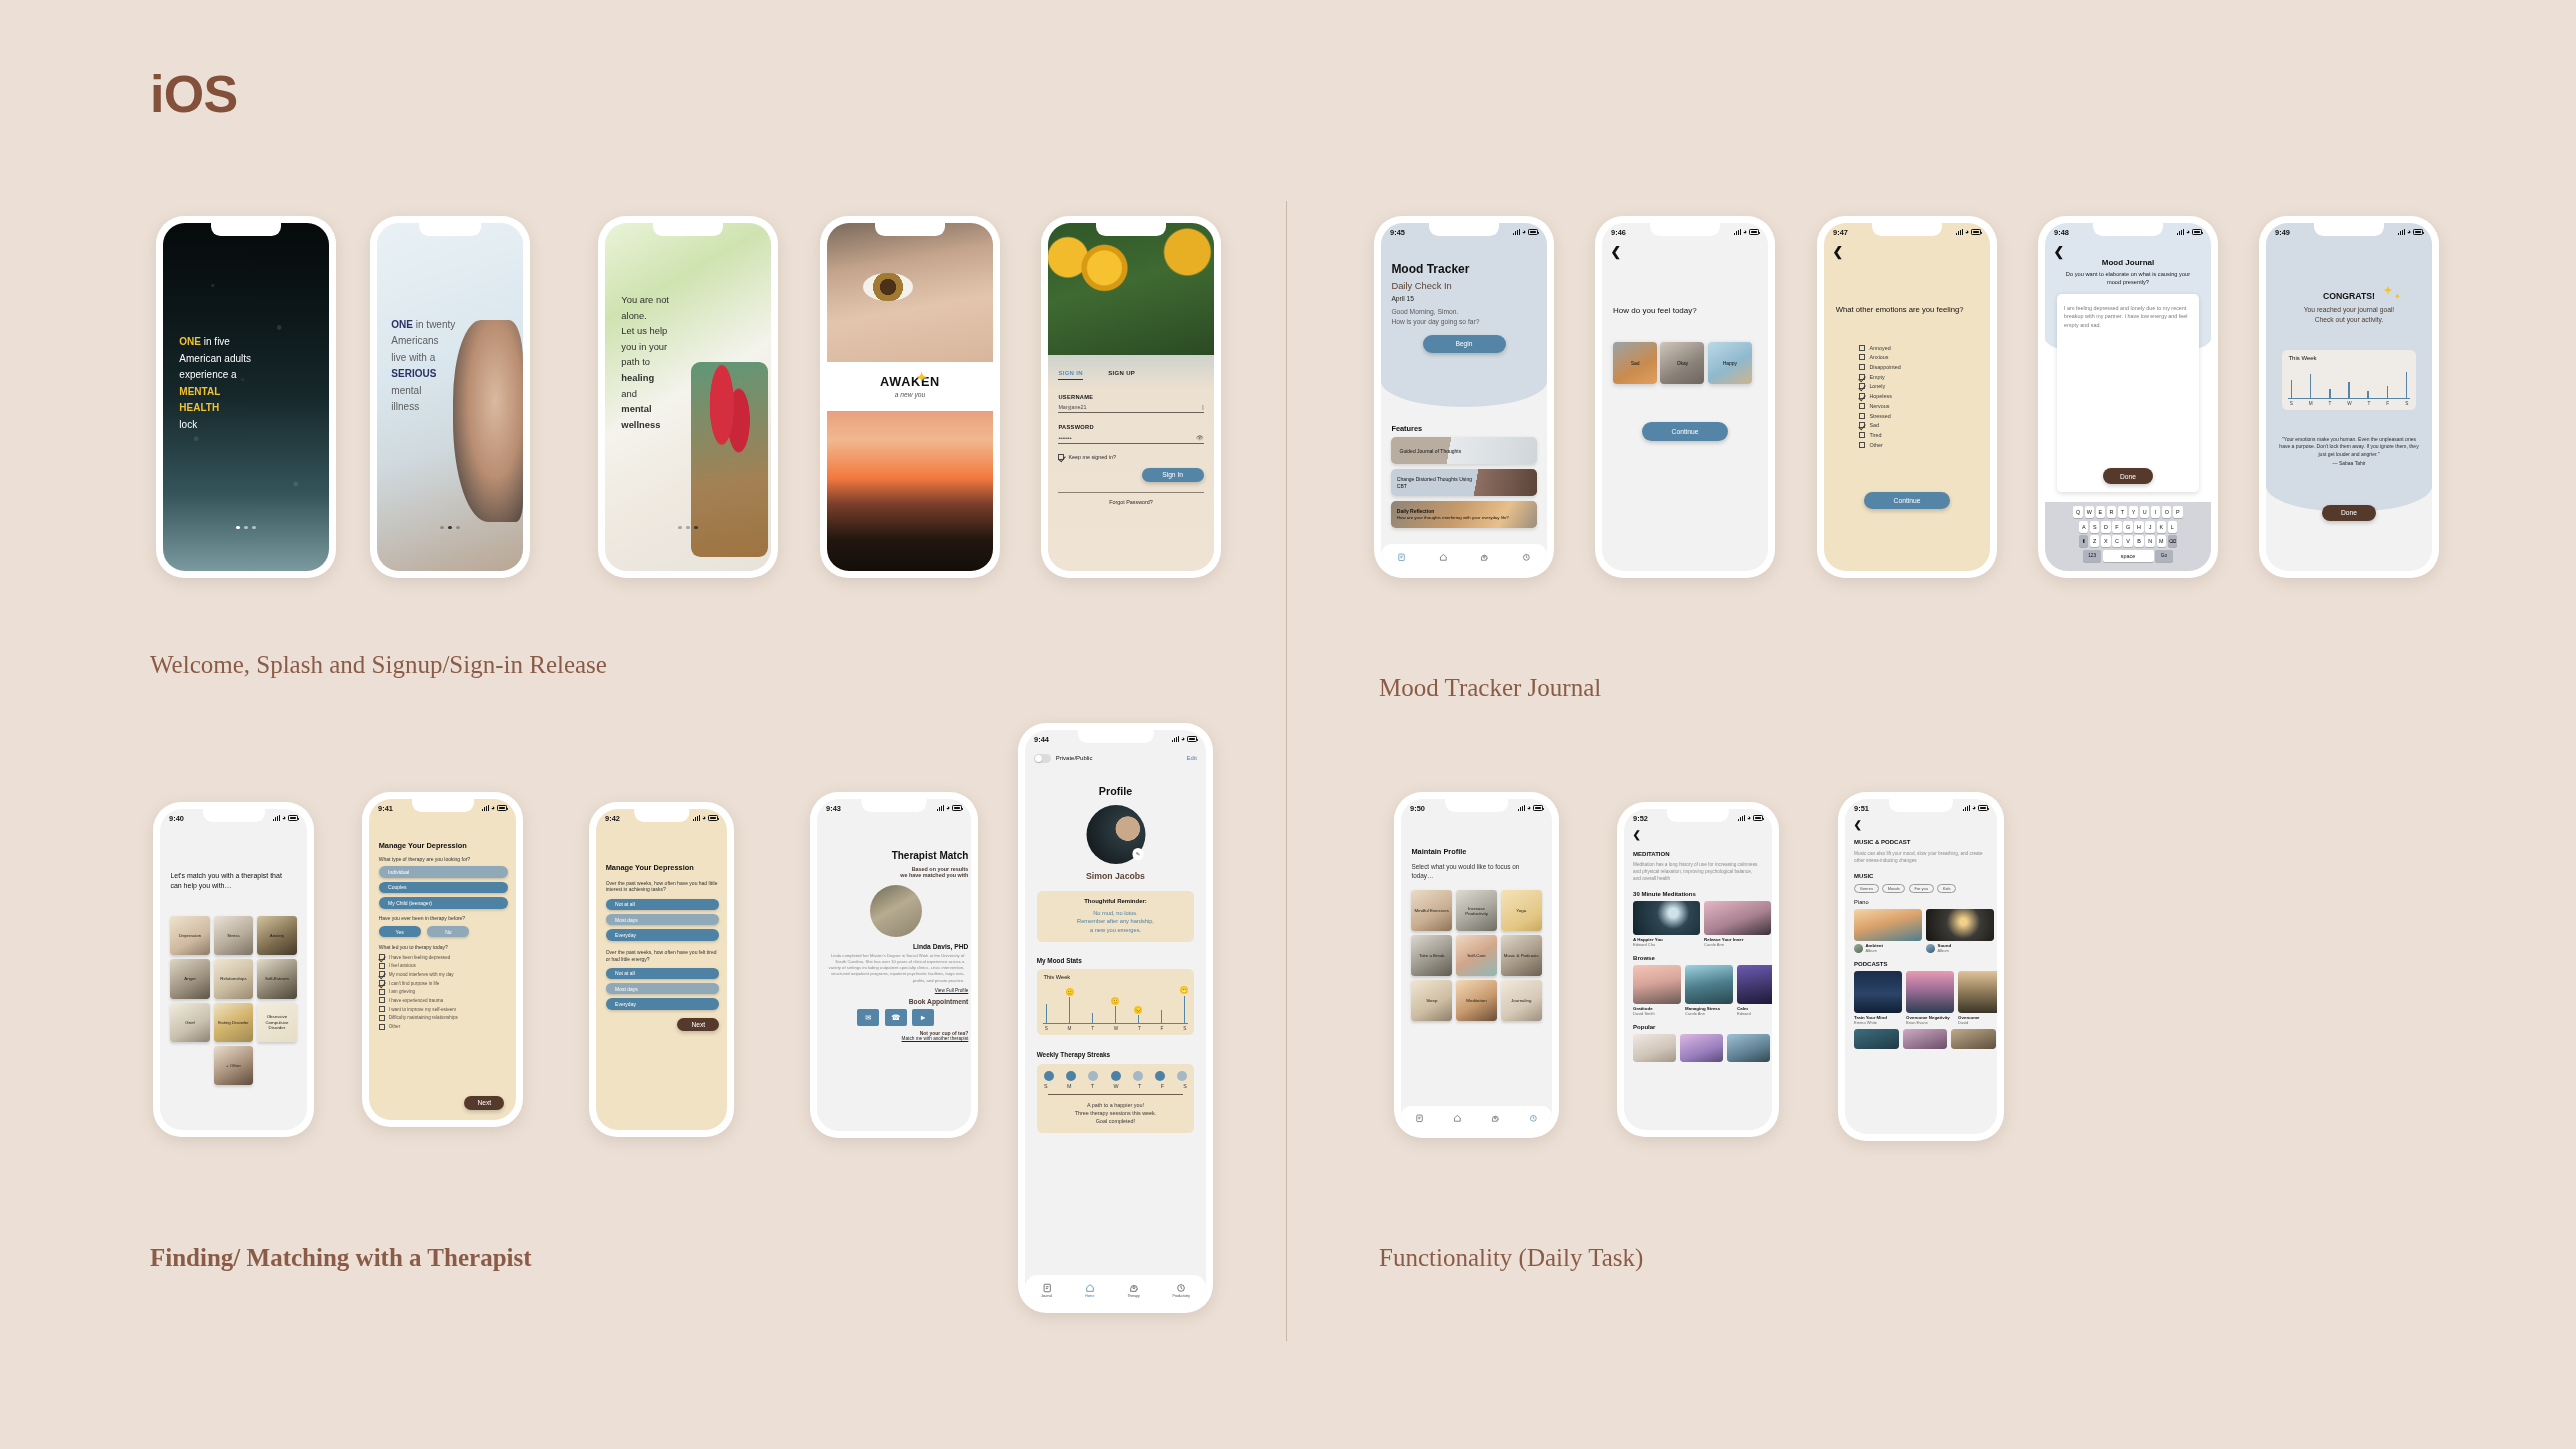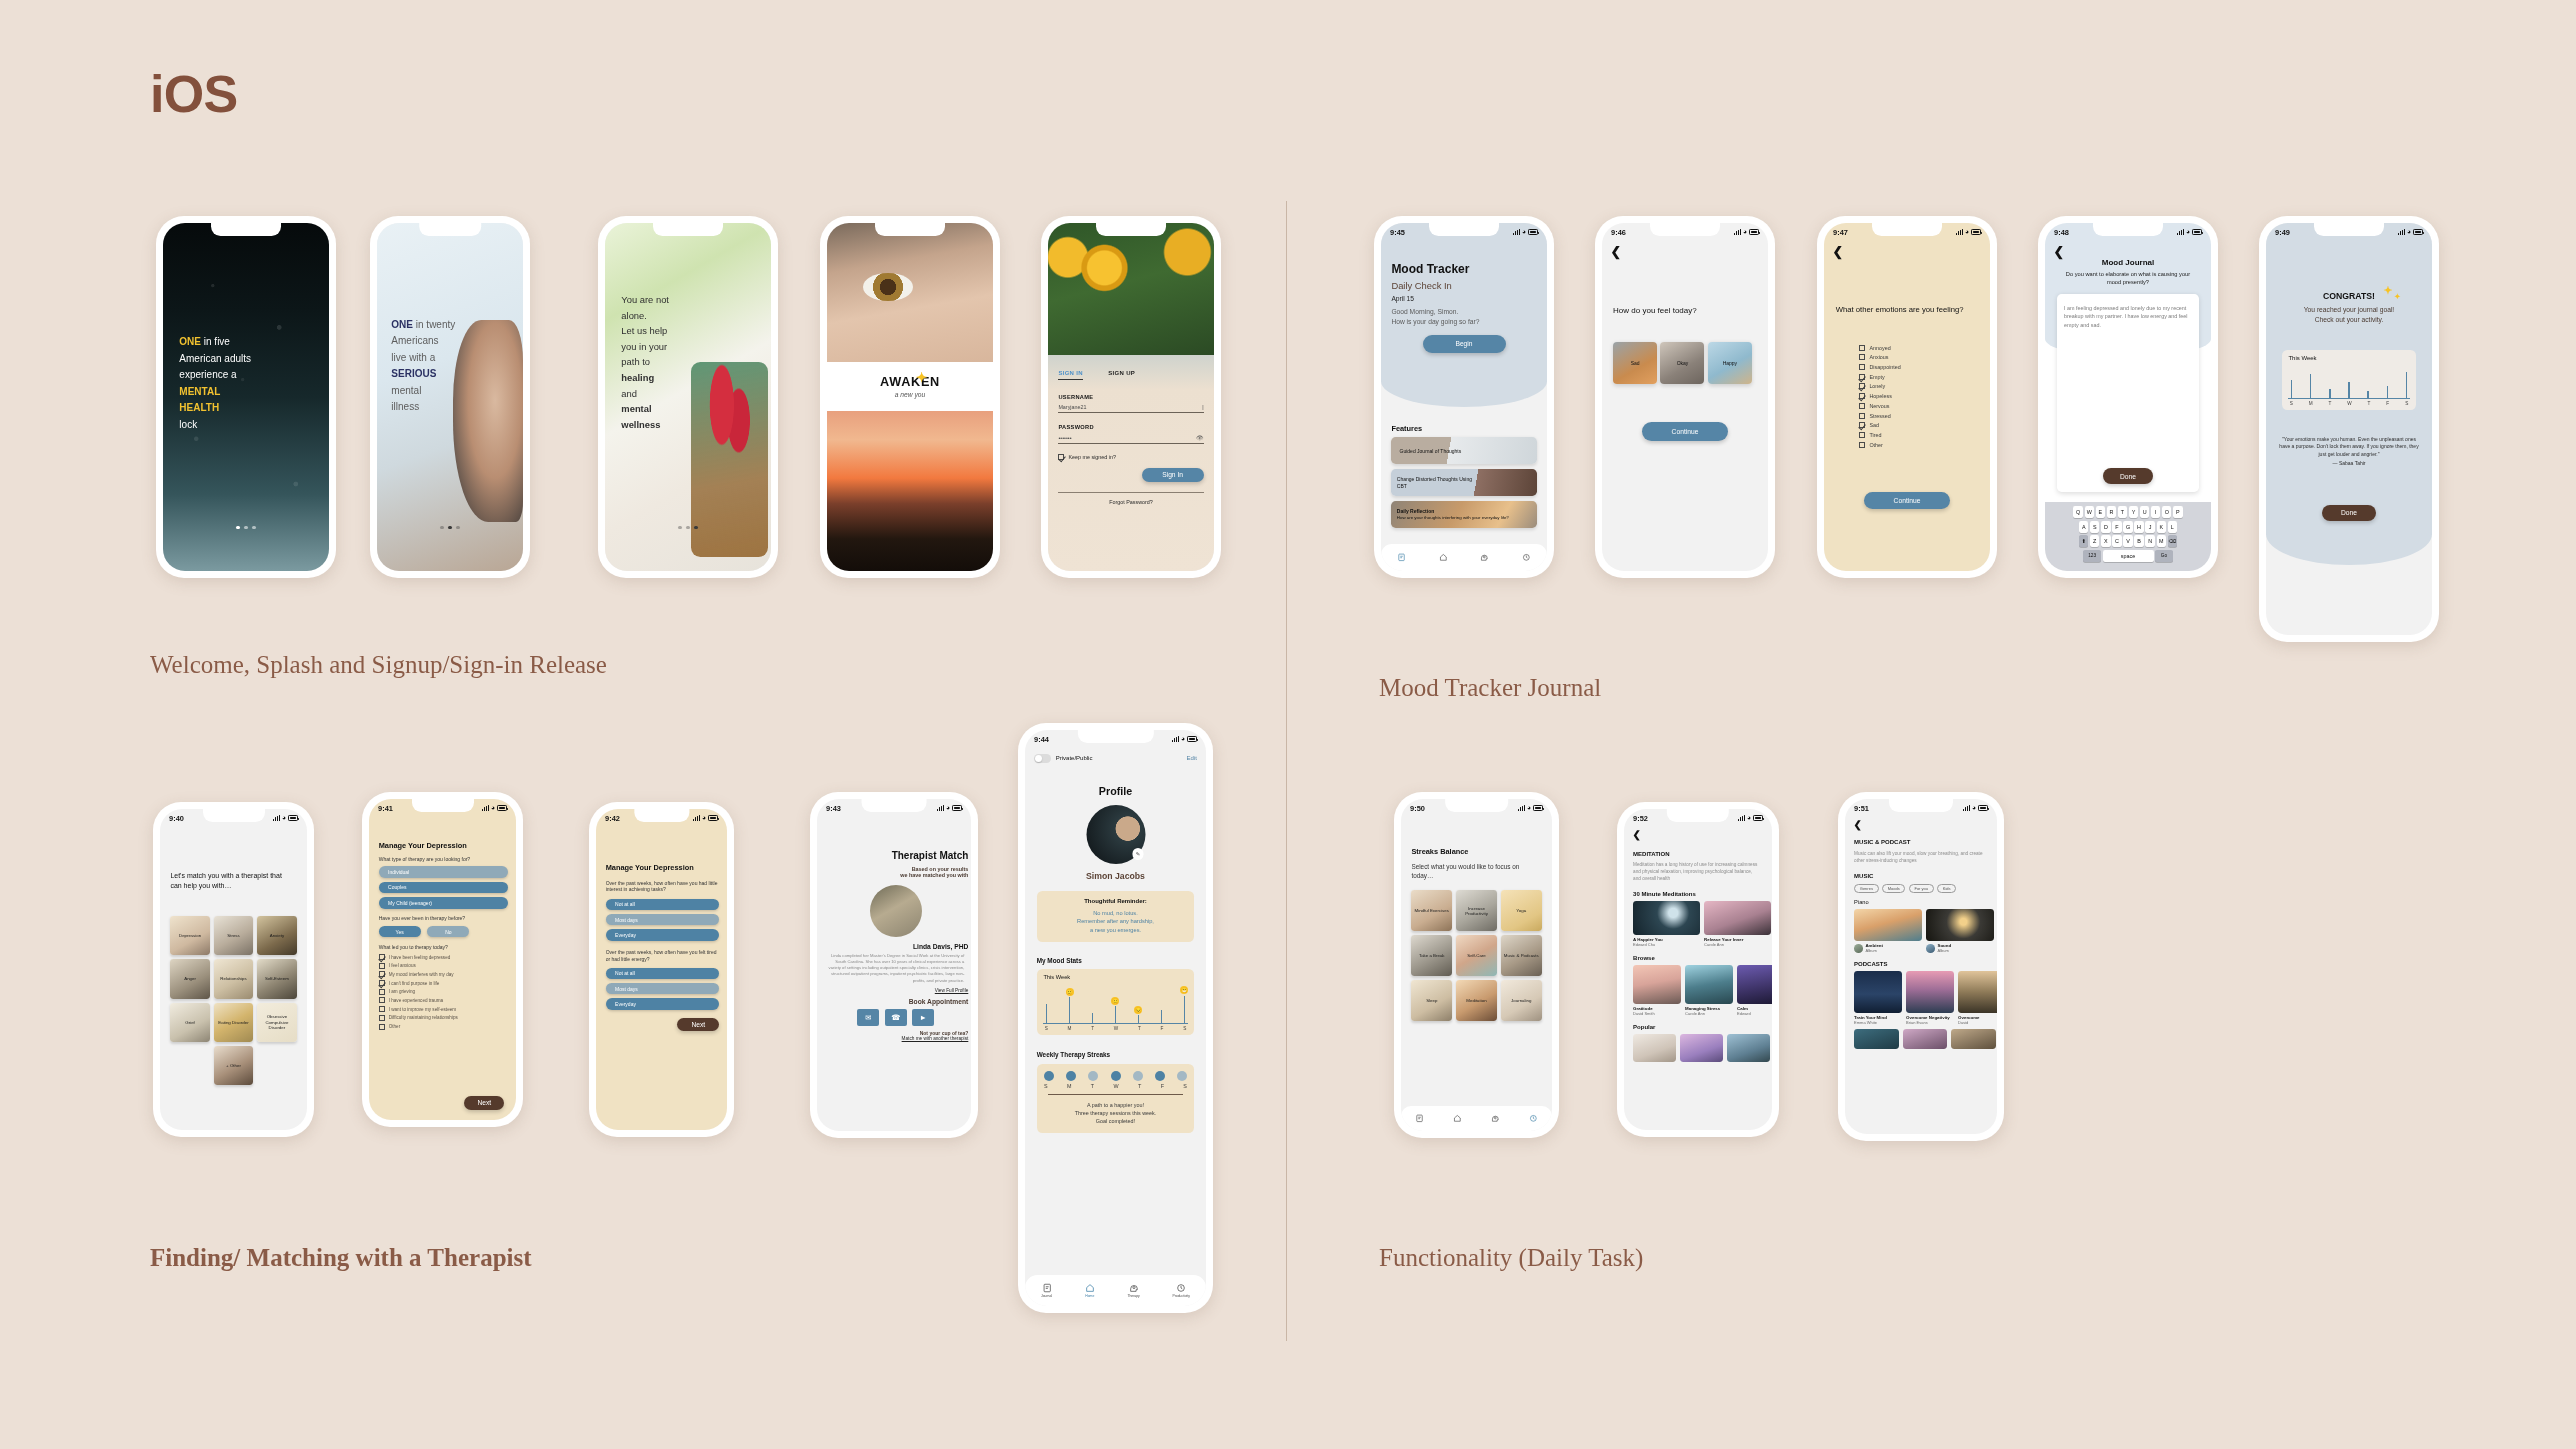--- a/index.html
+++ b/index.html
@@ -591,21 +591,21 @@
         </div>
       <div class="kbrow" id="kb-r4">
           <div class="key grey wide">123</div>
           <div class="key space">space</div>
           <div class="key grey wide">Go</div>
         </div>
     </div>
   </div>
 </div>
 
-<div class="phone" style="left:2259px; top:216px; width:180px; height:426px;">
+<div class="phone" style="left:2259px; top:216px; width:180px; height:362px;">
   <div class="screen">
     <div style="position:absolute; left:0; right:0; top:0; height:83%; background:#D3DCE4; border-radius:0 0 50% 50% / 0 0 9% 9%;"></div>
     <div class="notch"></div>
     <div class="statusbar">
       <span>9:49</span>
       <span class="sb-icons">
           <span class="sig">
             <i></i>
             <i></i>
             <i></i>
@@ -988,21 +988,21 @@
             <i></i>
             <i></i>
             <i></i>
             <i></i>
           </span>
           <span class="wifi">◕</span>
           <span class="batt"></span>
         </span>
     </div>
     <div style="position:absolute; left:10.7px; right:10.7px; top:48px;">
-      <div style="font-size:7.4px; font-weight:bold; color:#111;">Streaks Balance</div>
+      <div style="font-size:7.4px; font-weight:bold; color:#111;">Maintain Profile</div>
       <div style="font-size:6.4px; color:#333; margin-top:7.4px; line-height:1.4;">Select what you would like to focus on today…</div>
       <div id="balance-grid" class="tiles" style="margin-top:9.4px;">
           <div class="tile" style="background: linear-gradient(150deg, rgb(234, 220, 200), rgb(201, 173, 144) 60%, rgb(141, 115, 88));">
             <span>Mindful Exercises</span>
           </div>
           <div class="tile" style="background: linear-gradient(150deg, rgb(222, 219, 211), rgb(169, 166, 156) 55%, rgb(111, 108, 100));">
             <span>Increase Productivity</span>
           </div>
           <div class="tile" style="background: linear-gradient(150deg, rgb(245, 226, 184), rgb(226, 198, 132) 70%, rgb(201, 169, 94));">
             <span>Yoga</span>

